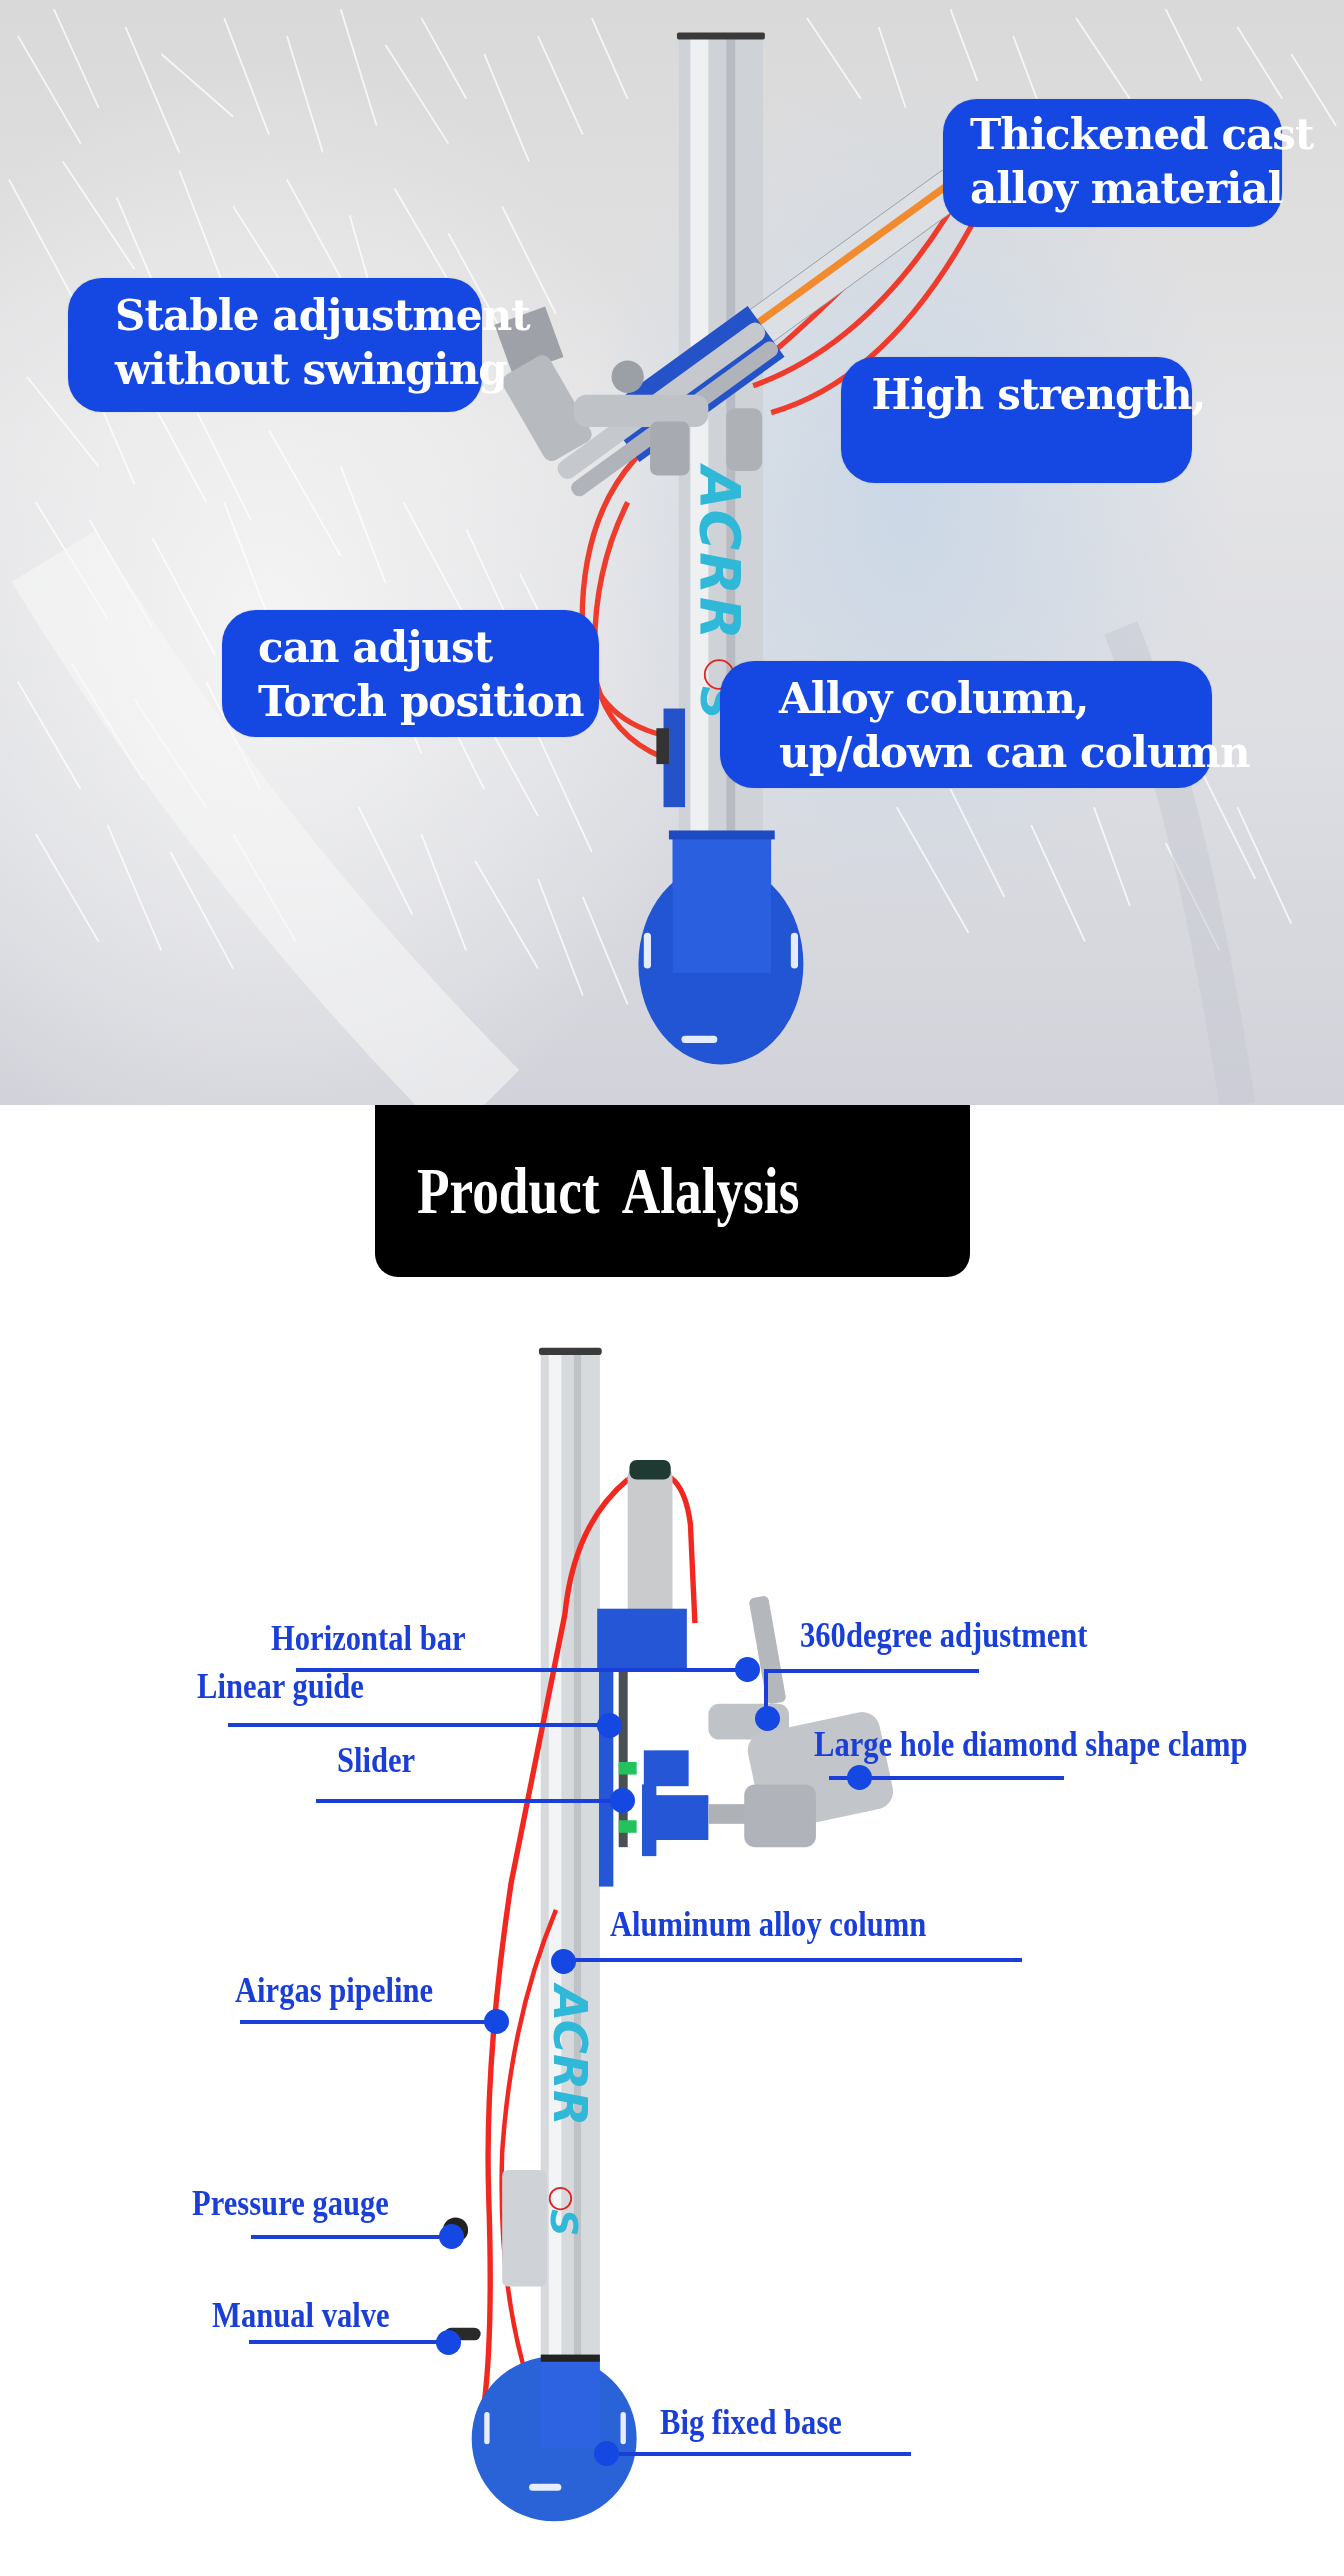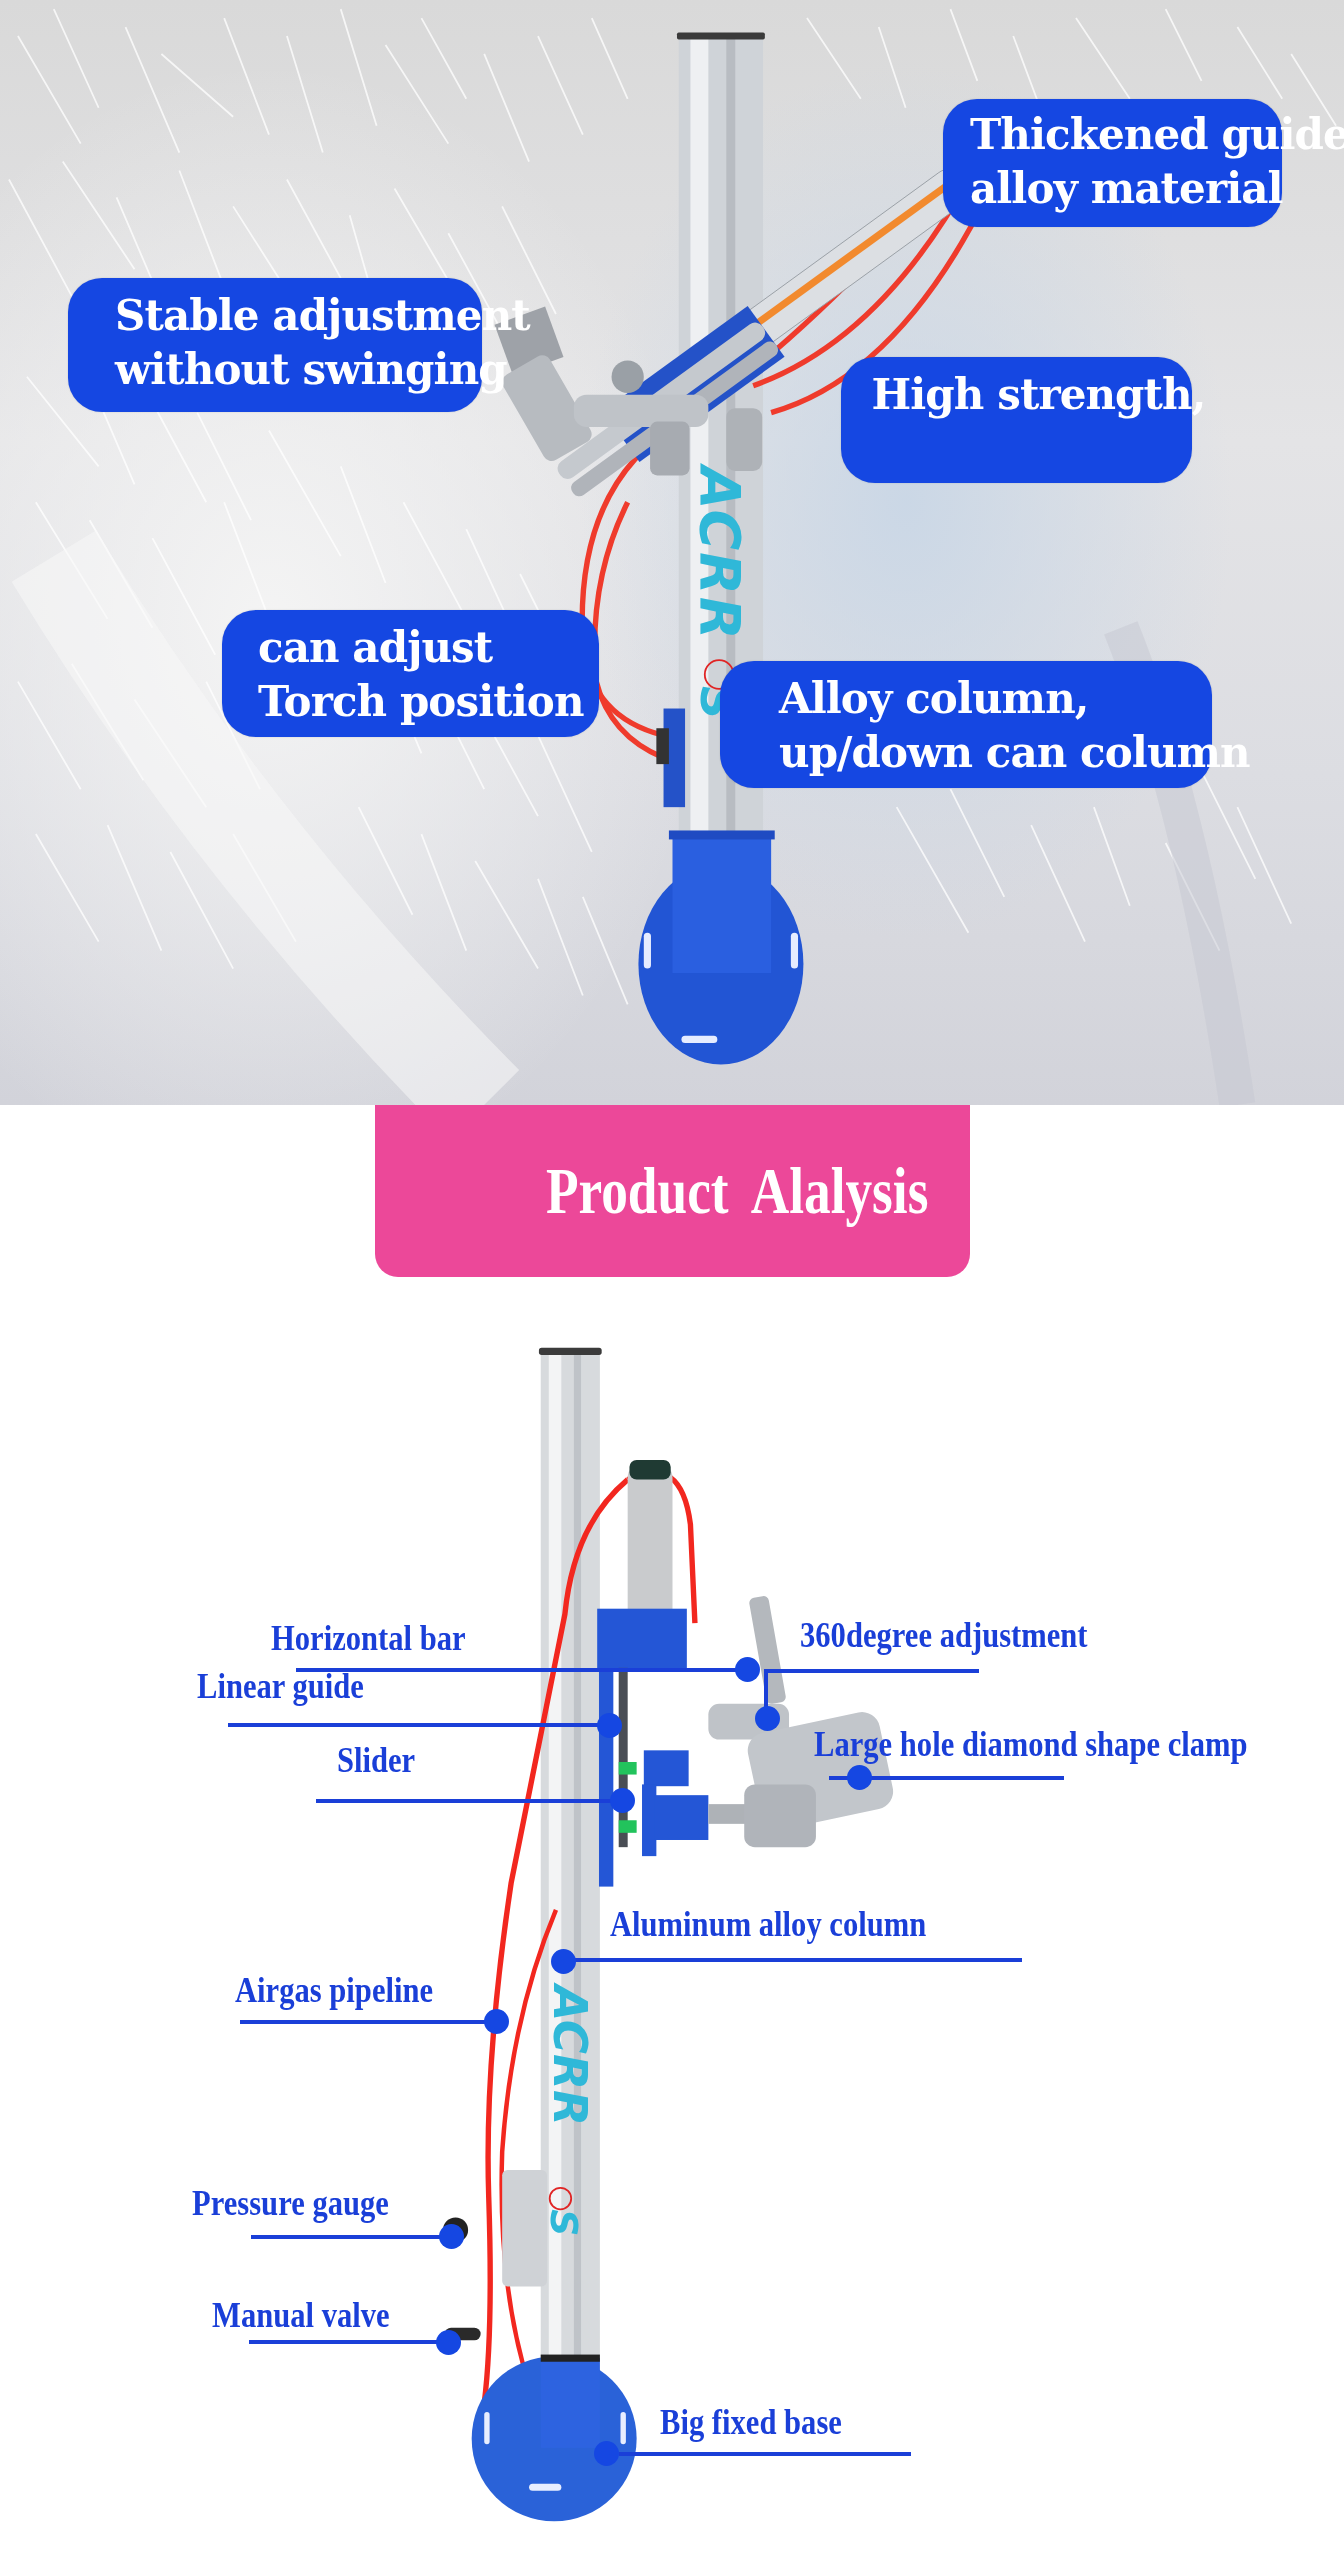--- a/index.html
+++ b/index.html
@@ -17,21 +17,21 @@
     font-family: "DejaVu Serif", "Liberation Serif", serif; font-weight: bold; font-size: 42px; line-height: 54px;
     padding: 16px 27px; box-sizing: border-box; box-shadow: 0 0 1.8px rgba(0,0,0,0.15); letter-spacing: -0.9px; }
   .bubble .tail { position: absolute; width: 0; height: 0; }
   .bubble span { display: block; white-space: nowrap; }
 
   
   .machine { position: absolute; inset: 0; }
 
   
   .banner { position: absolute; left: 375px; top: 1105px; width: 595px; height: 172px;
-    background: #ec4899; border-radius: 0 0 23px 23px; display: flex; align-items: center; justify-content: flex-end; }
+    background: #000000; border-radius: 0 0 23px 23px; display: flex; align-items: center; justify-content: flex-start; }
   .banner-title { color: #fff; font-family: "Liberation Serif", "DejaVu Serif", serif; font-weight: bold; font-size: 65px;
     letter-spacing: 0px; word-spacing: 14.3px; transform: scaleX(0.82); }
 
   
   .diagram { position: absolute; left: 0; top: 1277px; width: 1345px; height: 1299px; }
   .label { position: absolute; color: #1a3fd8; font-family: "Liberation Serif", "DejaVu Serif", serif; font-weight: bold;
     font-size: 36px; line-height: 39px; white-space: nowrap; transform-origin: left center; transform: scaleX(0.85); }
   .leader { position: absolute; height: 3.6px; background: #1a3fd8; }
   .leader-v { position: absolute; width: 3.6px; background: #1a3fd8; }
   .dot { position: absolute; width: 25px; height: 25px; border-radius: 50%; background: #1547e2; }
@@ -88,21 +88,21 @@
     <rect x="760" y="1155" width="40" height="8" rx="4" fill="#e6ecff"></rect>
     <rect x="718" y="1040" width="8" height="40" rx="4" fill="#e6ecff"></rect>
     <rect x="882" y="1040" width="8" height="40" rx="4" fill="#e6ecff"></rect>
 
     <text x="0" y="0" transform="translate(782 520) rotate(90)" font-family="DejaVu Sans, sans-serif" font-style="italic" font-weight="bold" font-size="62" fill="#2fb8d8" letter-spacing="2">ACRR</text>
     <circle cx="802" cy="752" r="16" fill="none" stroke="#e02424" stroke-width="2"></circle>
     <text x="0" y="0" transform="translate(782 765) rotate(90)" font-family="DejaVu Sans, sans-serif" font-style="italic" font-weight="bold" font-size="52" fill="#2fb8d8">S</text>
   </svg>
 
   <div class="bubble" style="left:943px; top:99px; width:339px; height:128px; padding:9px 27px;">
-    <span>Thickened guide</span>
+    <span>Thickened cast</span>
     <span>alloy material</span>
     <svg class="tail" style="left:247px; top:126px;" width="36" height="43">
         <polygon points="8,0 40,0 2,46" fill="#1547e2"></polygon>
       </svg>
   </div>
 
   <div class="bubble" style="left:68px; top:278px; width:414px; height:134px; padding:10.8px 0 0 47px;">
     <span>Stable adjustment</span>
     <span>without swinging</span>
     <svg class="tail" style="left:59px; top:133px;" width="45" height="45">

